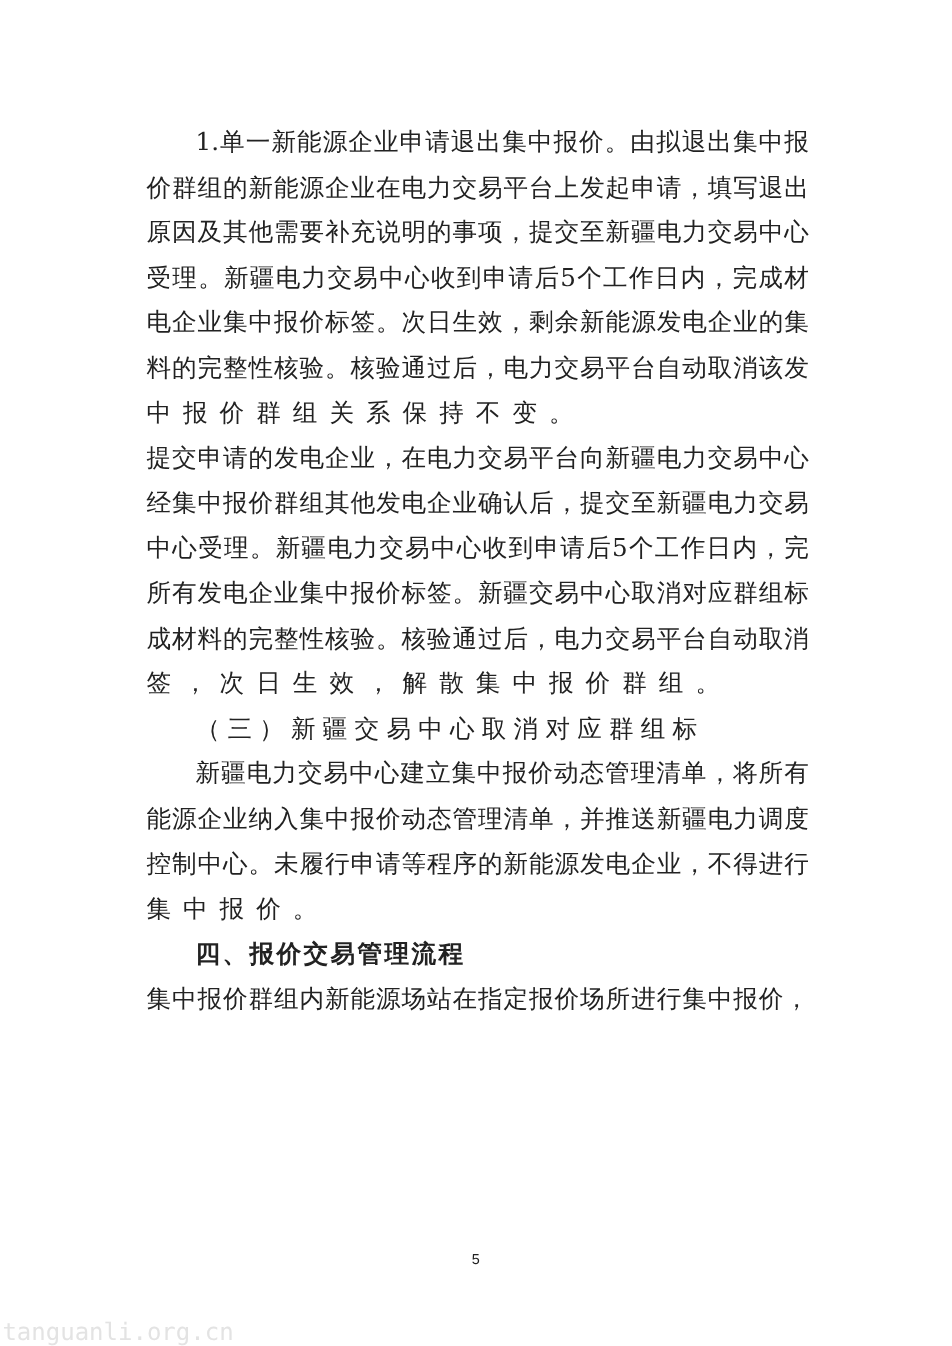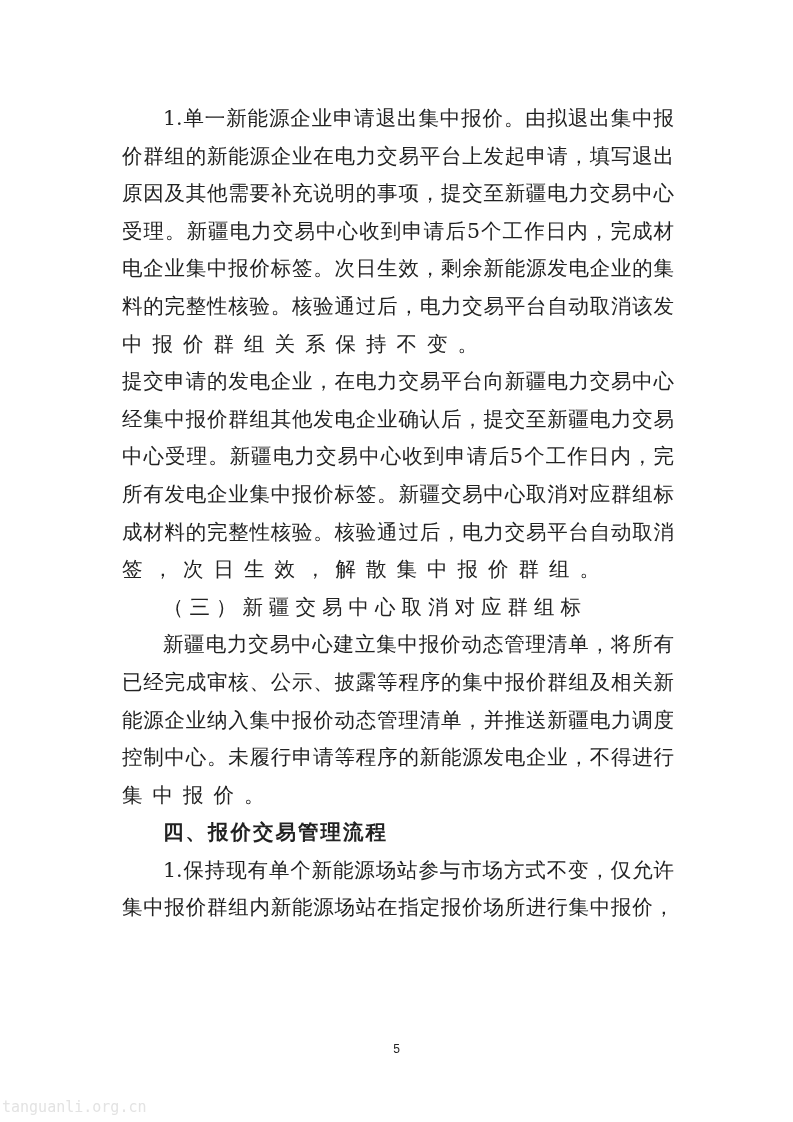--- a/index.html
+++ b/index.html
@@ -10,21 +10,21 @@
   .line { height: 37.6px; line-height: 37.6px; font-size: 20.5px; white-space: nowrap;
           letter-spacing: 10px; overflow: visible; }
   .line.justify { text-align: justify; text-align-last: justify; letter-spacing: 0; }
   .indent { padding-left: 41px; }
   .indent2 { padding-left: 41px; }
   .bold { font-weight: normal; }
   .h-section { font-family: "DejaVu Sans", "Liberation Sans", sans-serif; font-weight: bold; letter-spacing: 2px; }
   .page-number { position: absolute; left: 0; width: 793px; top: 1042px; text-align: center;
                  font-family: "Liberation Sans", sans-serif; font-size: 12px; color: #222; }
   .watermark { position: absolute; left: 2px; top: 1098px; font-family: "DejaVu Sans Mono", monospace;
-               font-size: 15px; color: #e3e3e3; letter-spacing: 0px; }
+               font-size: 20px; color: #e3e3e3; letter-spacing: 0px; }
 </style>
 </head>
 <body>
 
 <div class="page">
   <div class="body-text">
 
     <div class="line justify indent"><span class="bold">1.单一新能源企业申请退出集中报价。</span><span>由拟退出集中报</span></div>
     <div class="line justify">价群组的新能源企业在电力交易平台上发起申请，填写退出</div>
     <div class="line justify">原因及其他需要补充说明的事项，提交至新疆电力交易中心</div>
@@ -36,27 +36,25 @@
     <div class="line justify">提交申请的发电企业，在电力交易平台向新疆电力交易中心</div>
     <div class="line justify">经集中报价群组其他发电企业确认后，提交至新疆电力交易</div>
     <div class="line justify">中心受理。新疆电力交易中心收到申请后5个工作日内，完</div>
     <div class="line justify">所有发电企业集中报价标签。新疆交易中心取消对应群组标</div>
     <div class="line justify">成材料的完整性核验。核验通过后，电力交易平台自动取消</div>
     <div class="line">签，次日生效，解散集中报价群组。</div>
 
     <div class="line indent2" style="letter-spacing:6px;">（三）新疆交易中心取消对应群组标</div>
 
     <div class="line justify indent">新疆电力交易中心建立集中报价动态管理清单，将所有</div>
-    <div class="line justify">已经完成审核、公示、披露等程序的集中报价群组及相关新</div>
     <div class="line justify">能源企业纳入集中报价动态管理清单，并推送新疆电力调度</div>
     <div class="line justify">控制中心。未履行申请等程序的新能源发电企业，不得进行</div>
     <div class="line">集中报价。</div>
 
     <div class="line indent h-section">四、报价交易管理流程</div>
 
-    <div class="line justify indent">1.保持现有单个新能源场站参与市场方式不变，仅允许</div>
     <div class="line justify">集中报价群组内新能源场站在指定报价场所进行集中报价，</div>
 
   </div>
 
   <div class="page-number">5</div>
   <div class="watermark">tanguanli.org.cn</div>
 </div>
 
 </body></html>

